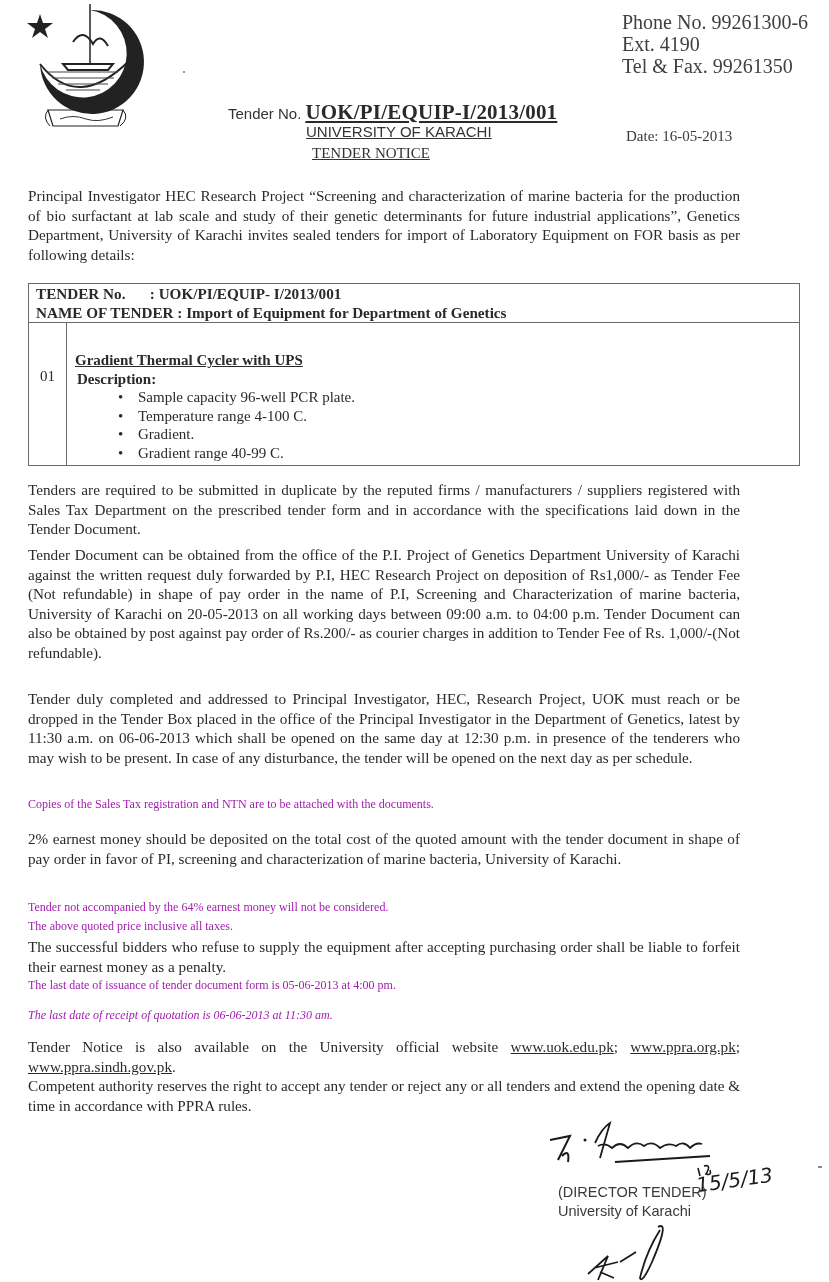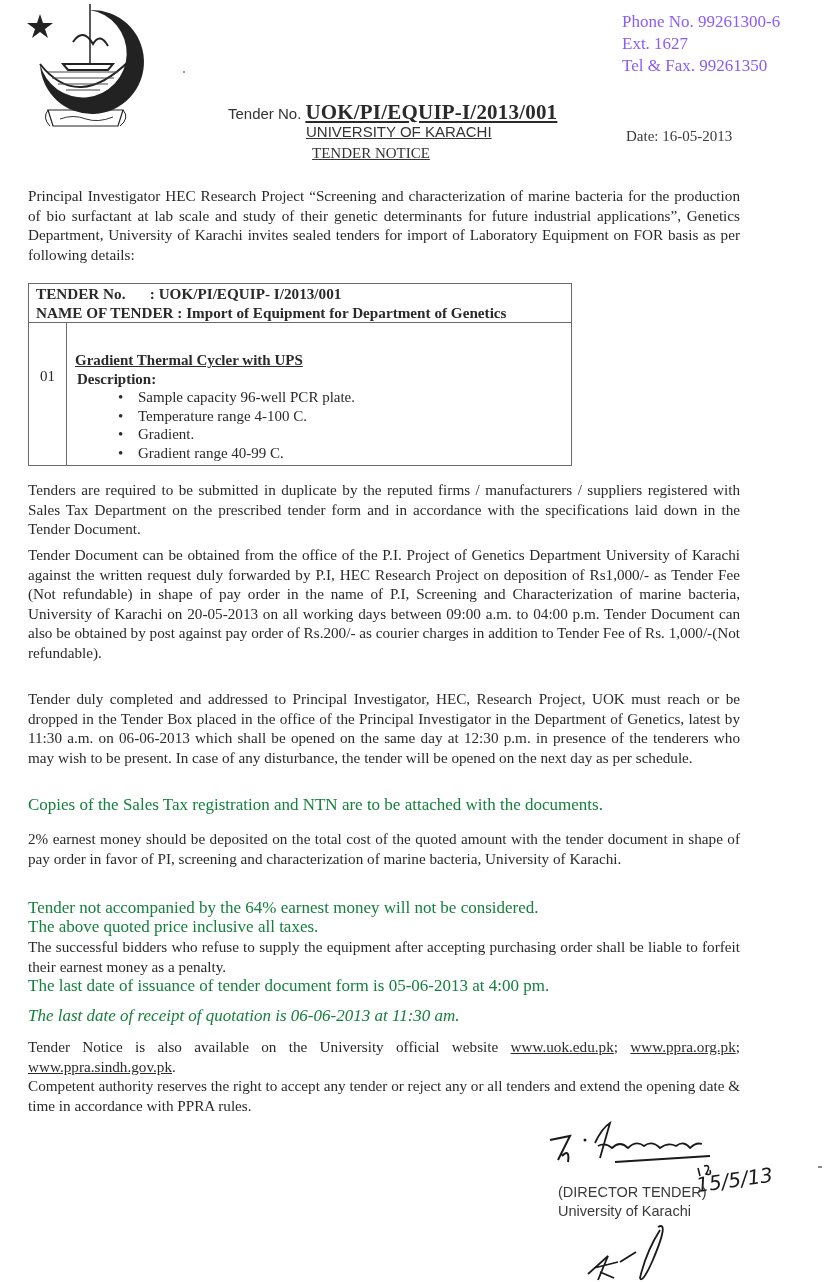--- a/index.html
+++ b/index.html
@@ -2,32 +2,32 @@
 <html><head>
   <meta charset="utf-8">
   <style>
     html, body { margin: 0; padding: 0; }
     body {
       width: 829px; height: 1282px; background: #ffffff; position: relative; overflow: hidden;
       font-family: "Liberation Serif", serif; color: #2a2a2a;
     }
     .abs { position: absolute; }
     .logo { left: 18px; top: 2px; width: 130px; height: 135px; }
-    .contact { left: 622px; top: 11px; font-size: 17px; line-height: 22px; color: #8b5cf6; }
+    .contact { left: 622px; top: 11px; font-size: 20px; line-height: 22px; color: #404040; }
     .tender-no { left: 228px; top: 100px; font-size: 16px; text-align: center; }
     .tender-no .label { font-family: "Liberation Sans", sans-serif; font-size: 15px; color: #333; }
     .tender-no .code { font-family: "Liberation Serif", serif; font-size: 21px; font-weight: bold; text-decoration: underline; color: #2a2a2a; letter-spacing: 0.2px; }
     .uni { left: 306px; top: 123px; font-size: 15px; text-decoration: underline; color: #333; font-family: "Liberation Sans", sans-serif; font-weight: normal; }
     .notice { left: 312px; top: 145px; font-size: 15px; text-decoration: underline; color: #333; }
     .date { left: 626px; top: 128px; font-size: 15px; color: #3a3a3a; }
     .para { left: 28px; width: 712px; font-size: 15.2px; line-height: 19.5px; text-align: justify; color: #2a2a2a; }
     .para p { margin: 0; }
-    .line { left: 28px; width: 712px; font-size: 17px; line-height: 19.5px; color: #15803d; }
+    .line { left: 28px; width: 712px; font-size: 12px; line-height: 19.5px; color: #a21caf; }
     table.spec {
-      position: absolute; left: 28px; top: 283px; width: 544px; border-collapse: collapse;
+      position: absolute; left: 28px; top: 283px; width: 772px; border-collapse: collapse;
       font-size: 15px; color: #2a2a2a;
     }
     table.spec td { border: 1.4px solid #6a6a6a; padding: 0; vertical-align: top; }
     .hdr { padding: 1px 7px 0 7px !important; font-weight: bold; line-height: 18.5px; font-size: 15.2px; }
     .hdr .k { display: inline-block; width: 110px; }
     .num { width: 37px; text-align: center; vertical-align: middle !important; padding-top: 0; }
     .num span { position: relative; top: -18px; }
     .item { padding: 1px 8px 3px 8px !important; line-height: 18.5px; }
     .item .title { font-weight: bold; text-decoration: underline; margin-top: 27px; }
     .item .desc { font-weight: bold; padding-left: 2px; }
@@ -62,21 +62,21 @@
     <path d="M30,108 L105,108 L100,124 L35,124 Z" fill="none" stroke="#222" stroke-width="1.2"></path>
     <path d="M30,108 Q24,116 32,124" fill="none" stroke="#222" stroke-width="1"></path>
     <path d="M105,108 Q112,116 102,124" fill="none" stroke="#222" stroke-width="1"></path>
     <path d="M42,117 Q55,112 68,117 Q80,121 95,115" fill="none" stroke="#333" stroke-width="1"></path>
   </svg>
 </div>
 <div class="abs dot1"></div>
 
 <div class="abs contact">
   <div>Phone No. 99261300-6</div>
-  <div>Ext. 1627</div>
+  <div>Ext. 4190</div>
   <div>Tel &amp; Fax. 99261350</div>
 </div>
 
 <div class="abs tender-no">
   <span class="label">Tender No.</span>
   <span class="code">UOK/PI/EQUIP-I/2013/001</span>
 </div>
 <div class="abs uni">UNIVERSITY OF KARACHI</div>
 <div class="abs notice">TENDER NOTICE</div>
 <div class="abs date">Date: 16-05-2013</div>

